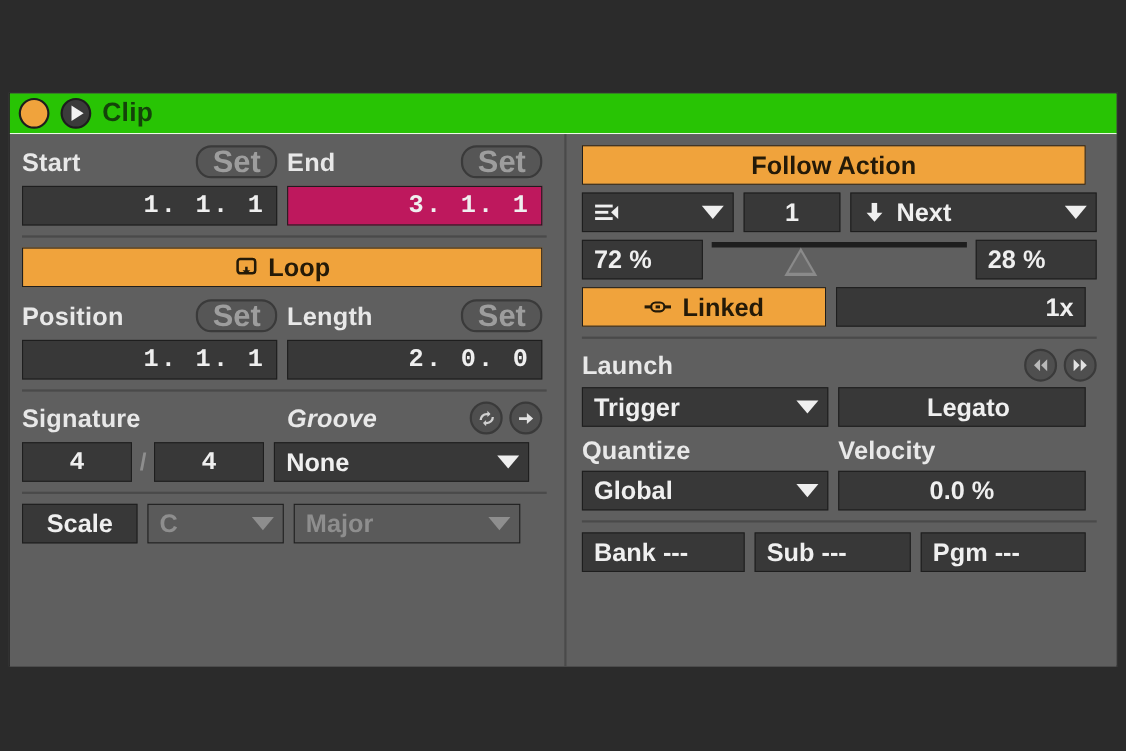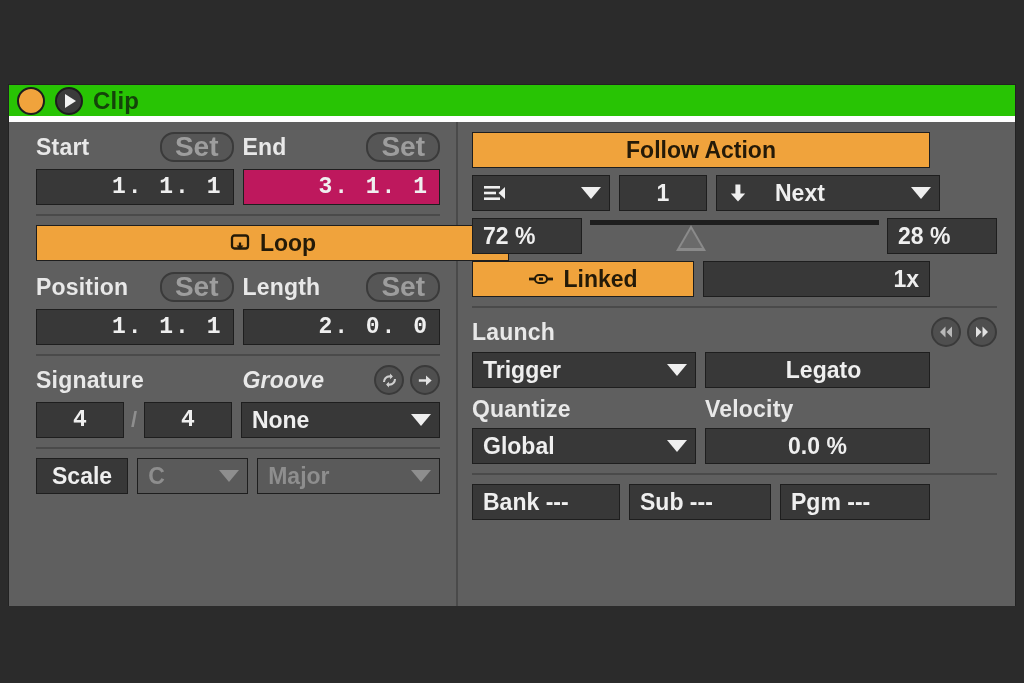--- a/index.html
+++ b/index.html
@@ -27,21 +27,21 @@
   }
 
   
   .titlebar {
     height: 37px;
     background: #28c404;
     display: flex;
     align-items: center;
     padding: 0 8px;
     gap: 10px;
-    border-bottom: 6px solid #ffffff;
+    border-bottom: 1px solid #ffffff;
   }
   .act-dot {
     width: 28px; height: 28px; border-radius: 50%;
     background: #f0a33c;
     border: 2px solid #1d1d1d;
     flex: 0 0 auto;
   }
   .play-btn {
     width: 28px; height: 28px; border-radius: 50%;
     background: #3b3b3b;
@@ -63,22 +63,22 @@
     letter-spacing: 0.2px;
   }
 
   
   .panel-body {
     display: flex;
     height: 484px;
     background: #5f5f5f;
   }
   .col-left {
-    width: 447px;
-    padding: 10px 16px 0 27px;
+    width: 504px;
+    padding: 10px 16px 0 11px;
     position: relative;
   }
   .col-divider {
     width: 2px;
     background: #4a4a4a;
     margin-top: 0;
   }
   .col-right {
     flex: 1;
     padding: 10px 18px 0 14px;
@@ -377,21 +377,21 @@
                 <rect x="1" y="13.4" width="16" height="2.6" fill="#efefef"></rect>
                 <path d="M22 3 L22 15 L15.5 9 Z" fill="#efefef"></path>
               </svg>
             </span>
             <span class="caret"></span>
           </div>
           <div class="spacer-s"></div>
           <div class="valbox center sans" style="width:88px;">1</div>
           <div class="spacer-s"></div>
           <div class="dropdown" style="width:224px;padding-left:12px;">
-            <span style="display:flex;align-items:center;gap:28px;">
+            <span style="display:flex;align-items:center;gap:11px;">
               <span style="display:flex;">
                 <svg width="18" height="20" viewBox="0 0 18 20" aria-hidden="true">
                   <rect x="6.4" y="1.5" width="5" height="10.5" fill="#efefef"></rect>
                   <path d="M1.8 10.5 L16.2 10.5 L9 18.5 Z" fill="#efefef"></path>
                 </svg>
               </span>
               <span>Next</span>
             </span>
             <span class="caret"></span>
           </div>

